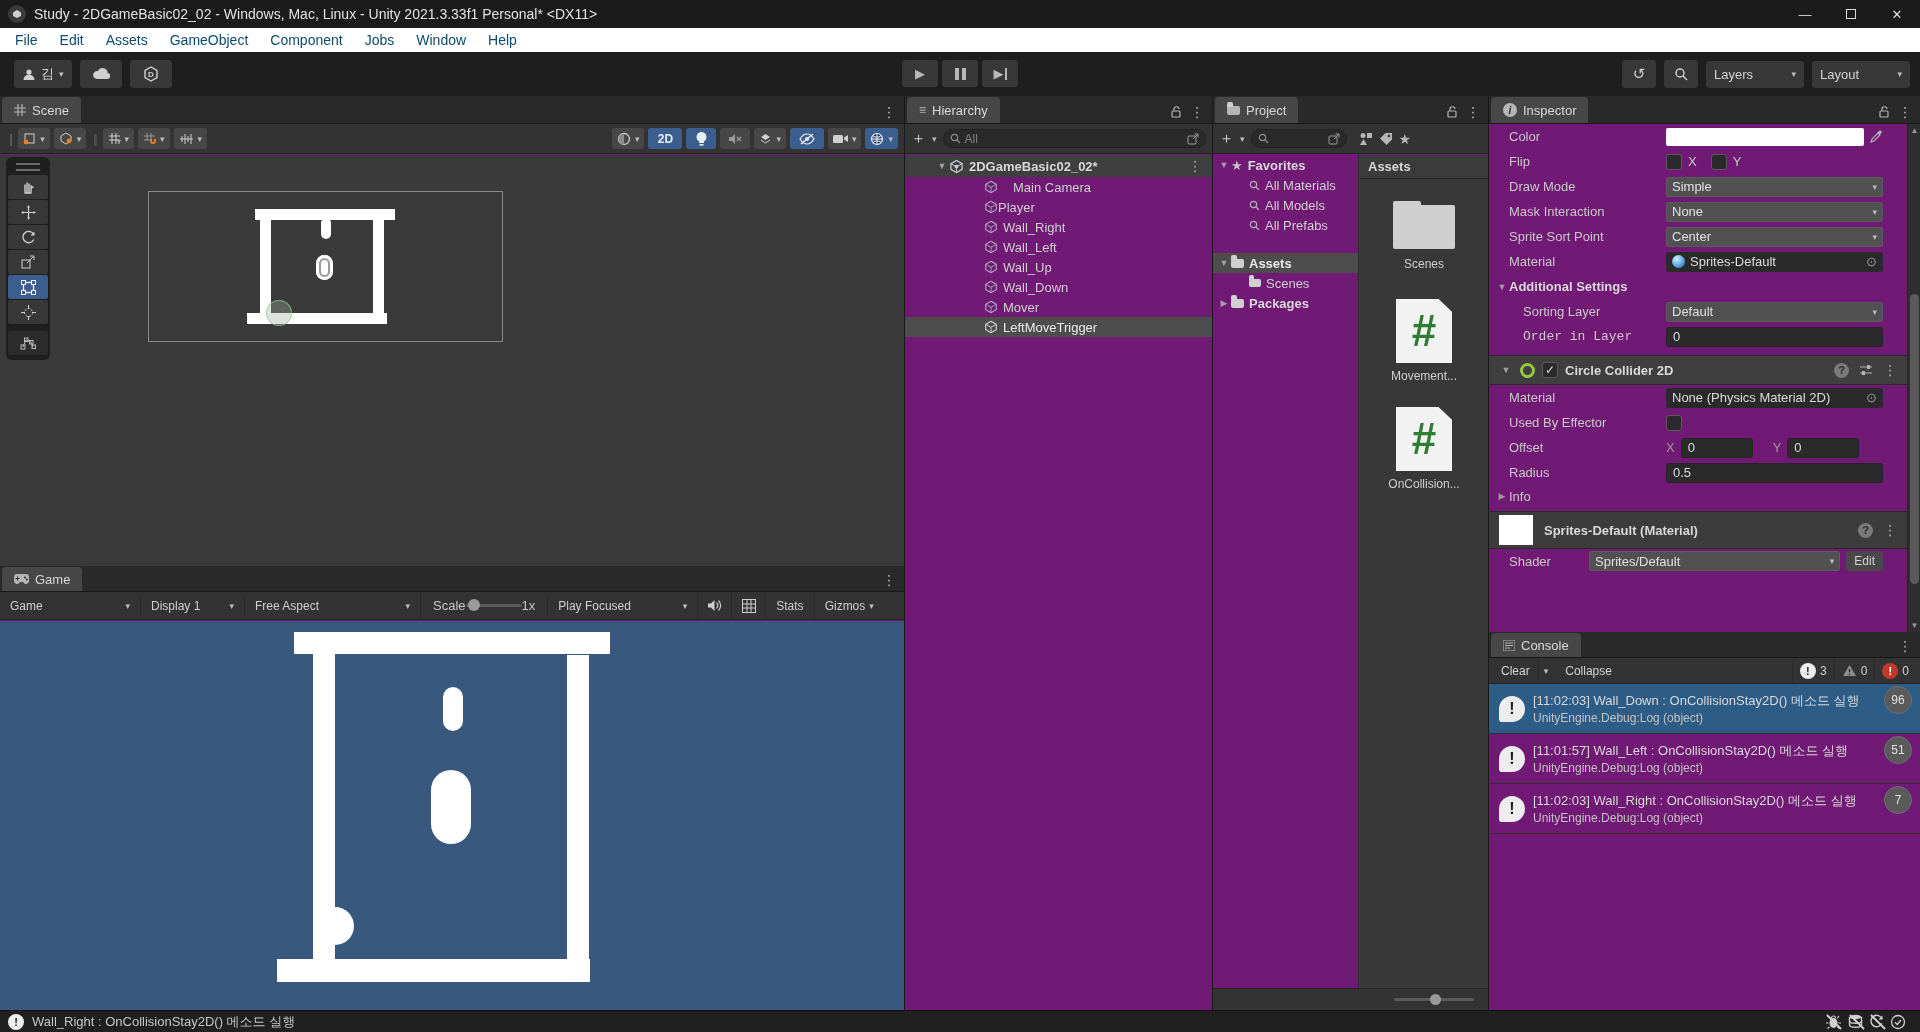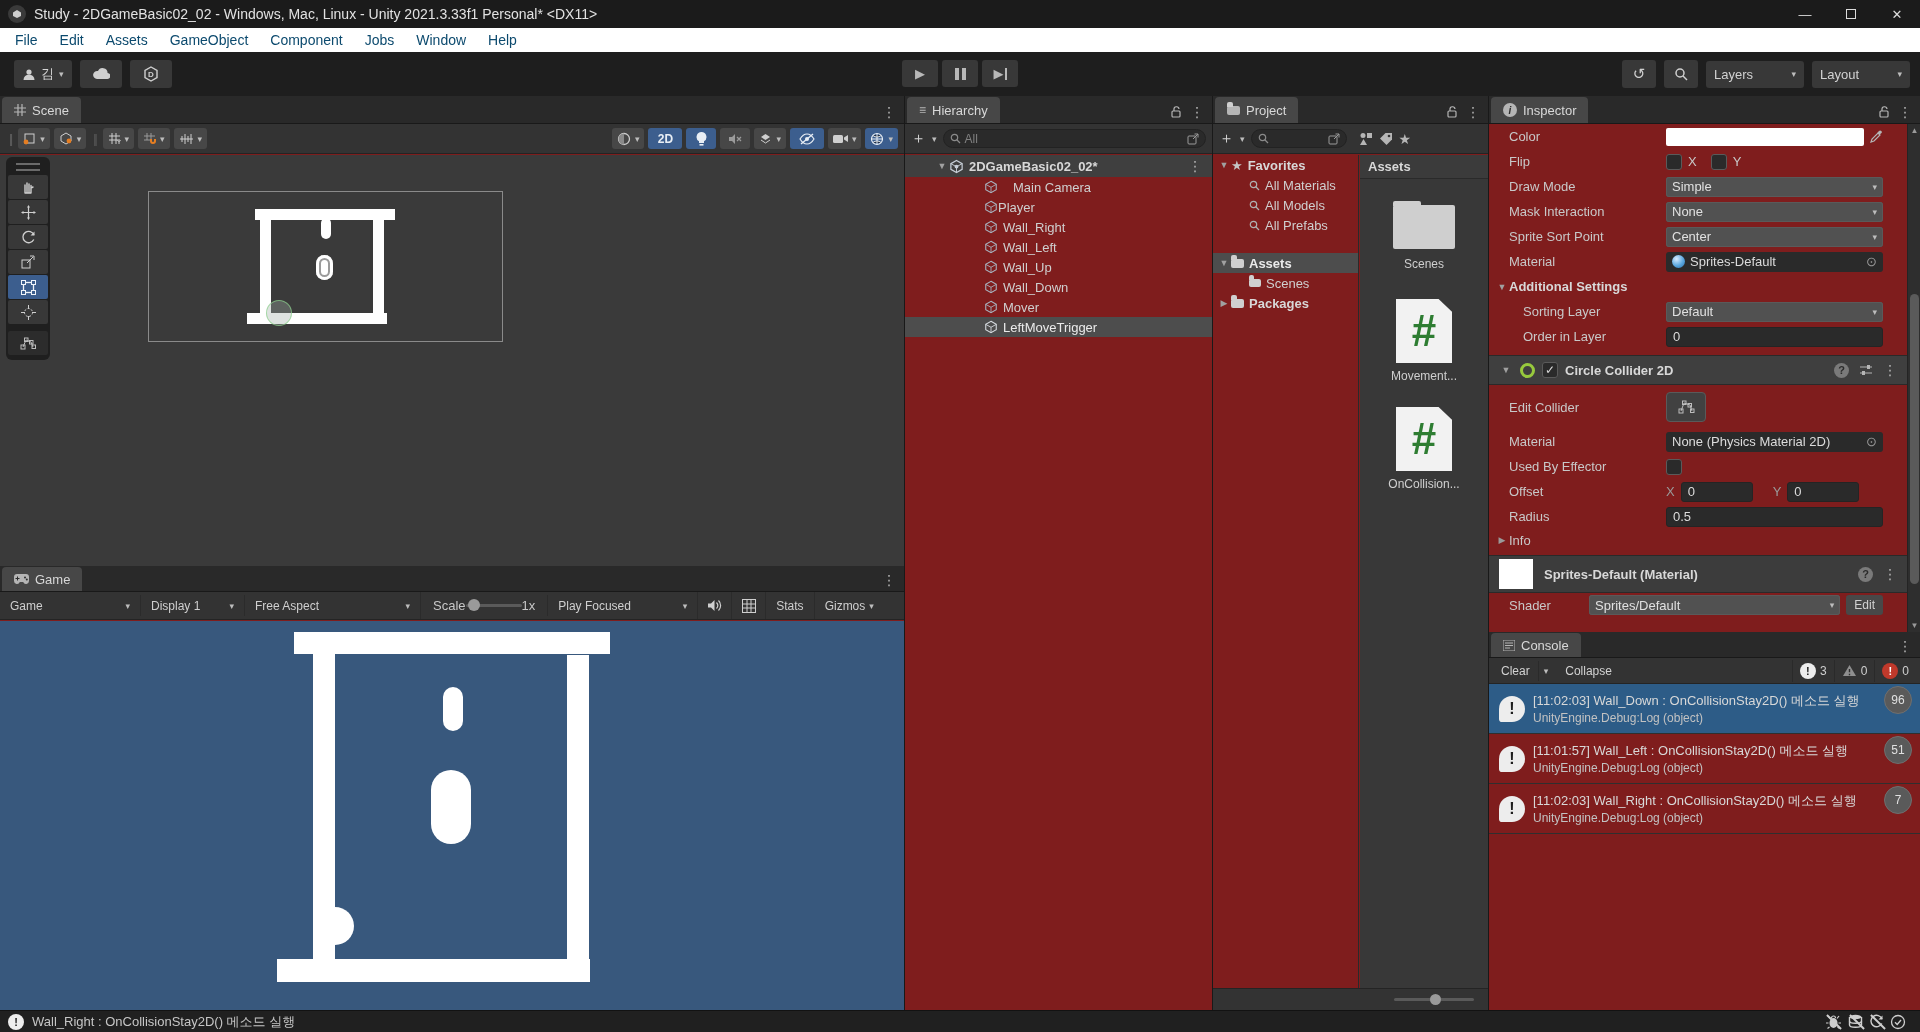--- a/index.html
+++ b/index.html
@@ -21,21 +21,21 @@
 .playgrp{position:absolute;left:902px;top:8px;display:flex;gap:4px;}
 .pbtn{width:36px;height:27px;background:#383838;border-radius:3px;display:flex;align-items:center;justify-content:center;color:#b8b8b8;font-size:13px;}
 .pausebars{display:flex;gap:3px;}
 .pausebars i{width:4px;height:12px;background:#b8b8b8;display:block;}
 .stepwrap{display:flex;align-items:center;gap:1px;}
 .stepwrap i{width:2px;height:12px;background:#b8b8b8;display:block;}
 .rightgrp{position:absolute;right:10px;top:8px;display:flex;gap:8px;align-items:center;}
 .ddbtn{height:27px;background:#383838;border-radius:3px;display:flex;align-items:center;justify-content:space-between;padding:0 8px;width:98px;color:#d2d2d2;font-size:13px;}
 .car{font-size:9px;color:#bdbdbd;}
 
-.panel{position:absolute;background:#7f1d1d;border-left:1px solid #191919;}
+.panel{position:absolute;background:#701a75;border-left:1px solid #191919;}
 .tabstrip{height:28px;background:#292929;display:flex;align-items:flex-end;border-bottom:1px solid #191919;}
 .tab{height:26px;background:#474747;display:flex;align-items:center;gap:6px;padding:0 12px;color:#d8d8d8;font-size:13px;border-radius:4px 4px 0 0;margin-left:2px;}
 .striptools{margin-left:auto;display:flex;align-items:center;gap:8px;padding:0 8px 4px 0;color:#b5b5b5;}
 .kebab{font-size:14px;color:#b5b5b5;line-height:1;}
 .ptool{height:30px;background:#333333;border-bottom:1px solid #242424;display:flex;align-items:center;padding:0 6px;gap:6px;}
 .searchbox{flex:1;height:19px;background:#2a2a2a;border-radius:10px;display:flex;align-items:center;padding:0 6px;gap:4px;color:#808080;font-size:12px;border:1px solid #222;}
 .pickbtn{margin-left:auto;color:#a8a8a8;}
 .row{display:flex;align-items:center;height:20px;font-size:13px;color:#cfcfcf;white-space:nowrap;overflow:hidden;}
 .sel-gray{background:#4d4d4d;}
 .scene-row{background:#3f3f3f;height:22px;}
@@ -759,21 +759,21 @@
       <div class="irow" style="padding-left:34px;">
         <span class="ilbl" style="width:143px;">Sorting Layer</span>
         <div class="ifield">
             <div class="dd">
               <span>Default</span>
               <span class="car">▾</span>
             </div>
           </div>
       </div>
       <div class="irow" style="padding-left:34px;">
-        <span class="ilbl" style="width:143px;">Order in Layer</span>
+        <span class="ilbl" style="width:143px;font-family:Liberation Mono, monospace;">Order in Layer</span>
         <div class="ifield">
             <div class="inpt">
               <span>0</span>
             </div>
           </div>
       </div>
       <div style="height:6px;"></div>
       <div class="comphead">
         <span class="disc" style="margin:0;">▼</span>
         <span class="ring"></span>
@@ -784,34 +784,20 @@
           <span class="icon">
             <svg width="14" height="12" viewBox="0 0 14 12">
                 <path d="M1 3h12M1 9h12" stroke="#b5b5b5" stroke-width="1.2"></path>
                 <rect x="8" y="1" width="3" height="4" fill="#b5b5b5"></rect>
                 <rect x="3" y="7" width="3" height="4" fill="#b5b5b5"></rect>
               </svg>
           </span>
           <span class="kebab">⋮</span>
         </div>
       </div>
-      <div class="irow" style="height:44px;">
-        <span class="ilbl">Edit Collider</span>
-        <div class="ifield">
-          <span style="width:40px;height:30px;background:#414141;border:1px solid #5a5a5a;border-radius:4px;display:flex;align-items:center;justify-content:center;">
-            <svg width="18" height="14" viewBox="0 0 18 14">
-                <path d="M4 11 7 3l6 2 2 6" fill="none" stroke="#bdbdbd"></path>
-                <rect x="2" y="9" width="4" height="4" fill="none" stroke="#bdbdbd"></rect>
-                <rect x="5.5" y="1" width="3.5" height="3.5" fill="none" stroke="#bdbdbd"></rect>
-                <rect x="11" y="3.5" width="3.5" height="3.5" fill="none" stroke="#bdbdbd"></rect>
-                <rect x="13.5" y="9" width="3.5" height="3.5" fill="none" stroke="#bdbdbd"></rect>
-              </svg>
-          </span>
-        </div>
-      </div>
       <div class="irow">
         <span class="ilbl">Material</span>
         <div class="ifield">
             <div class="objf">
           <span>None (Physics Material 2D)</span>
           <span class="objtgt">⊙</span>
         </div>
           </div>
       </div>
       <div class="irow">

